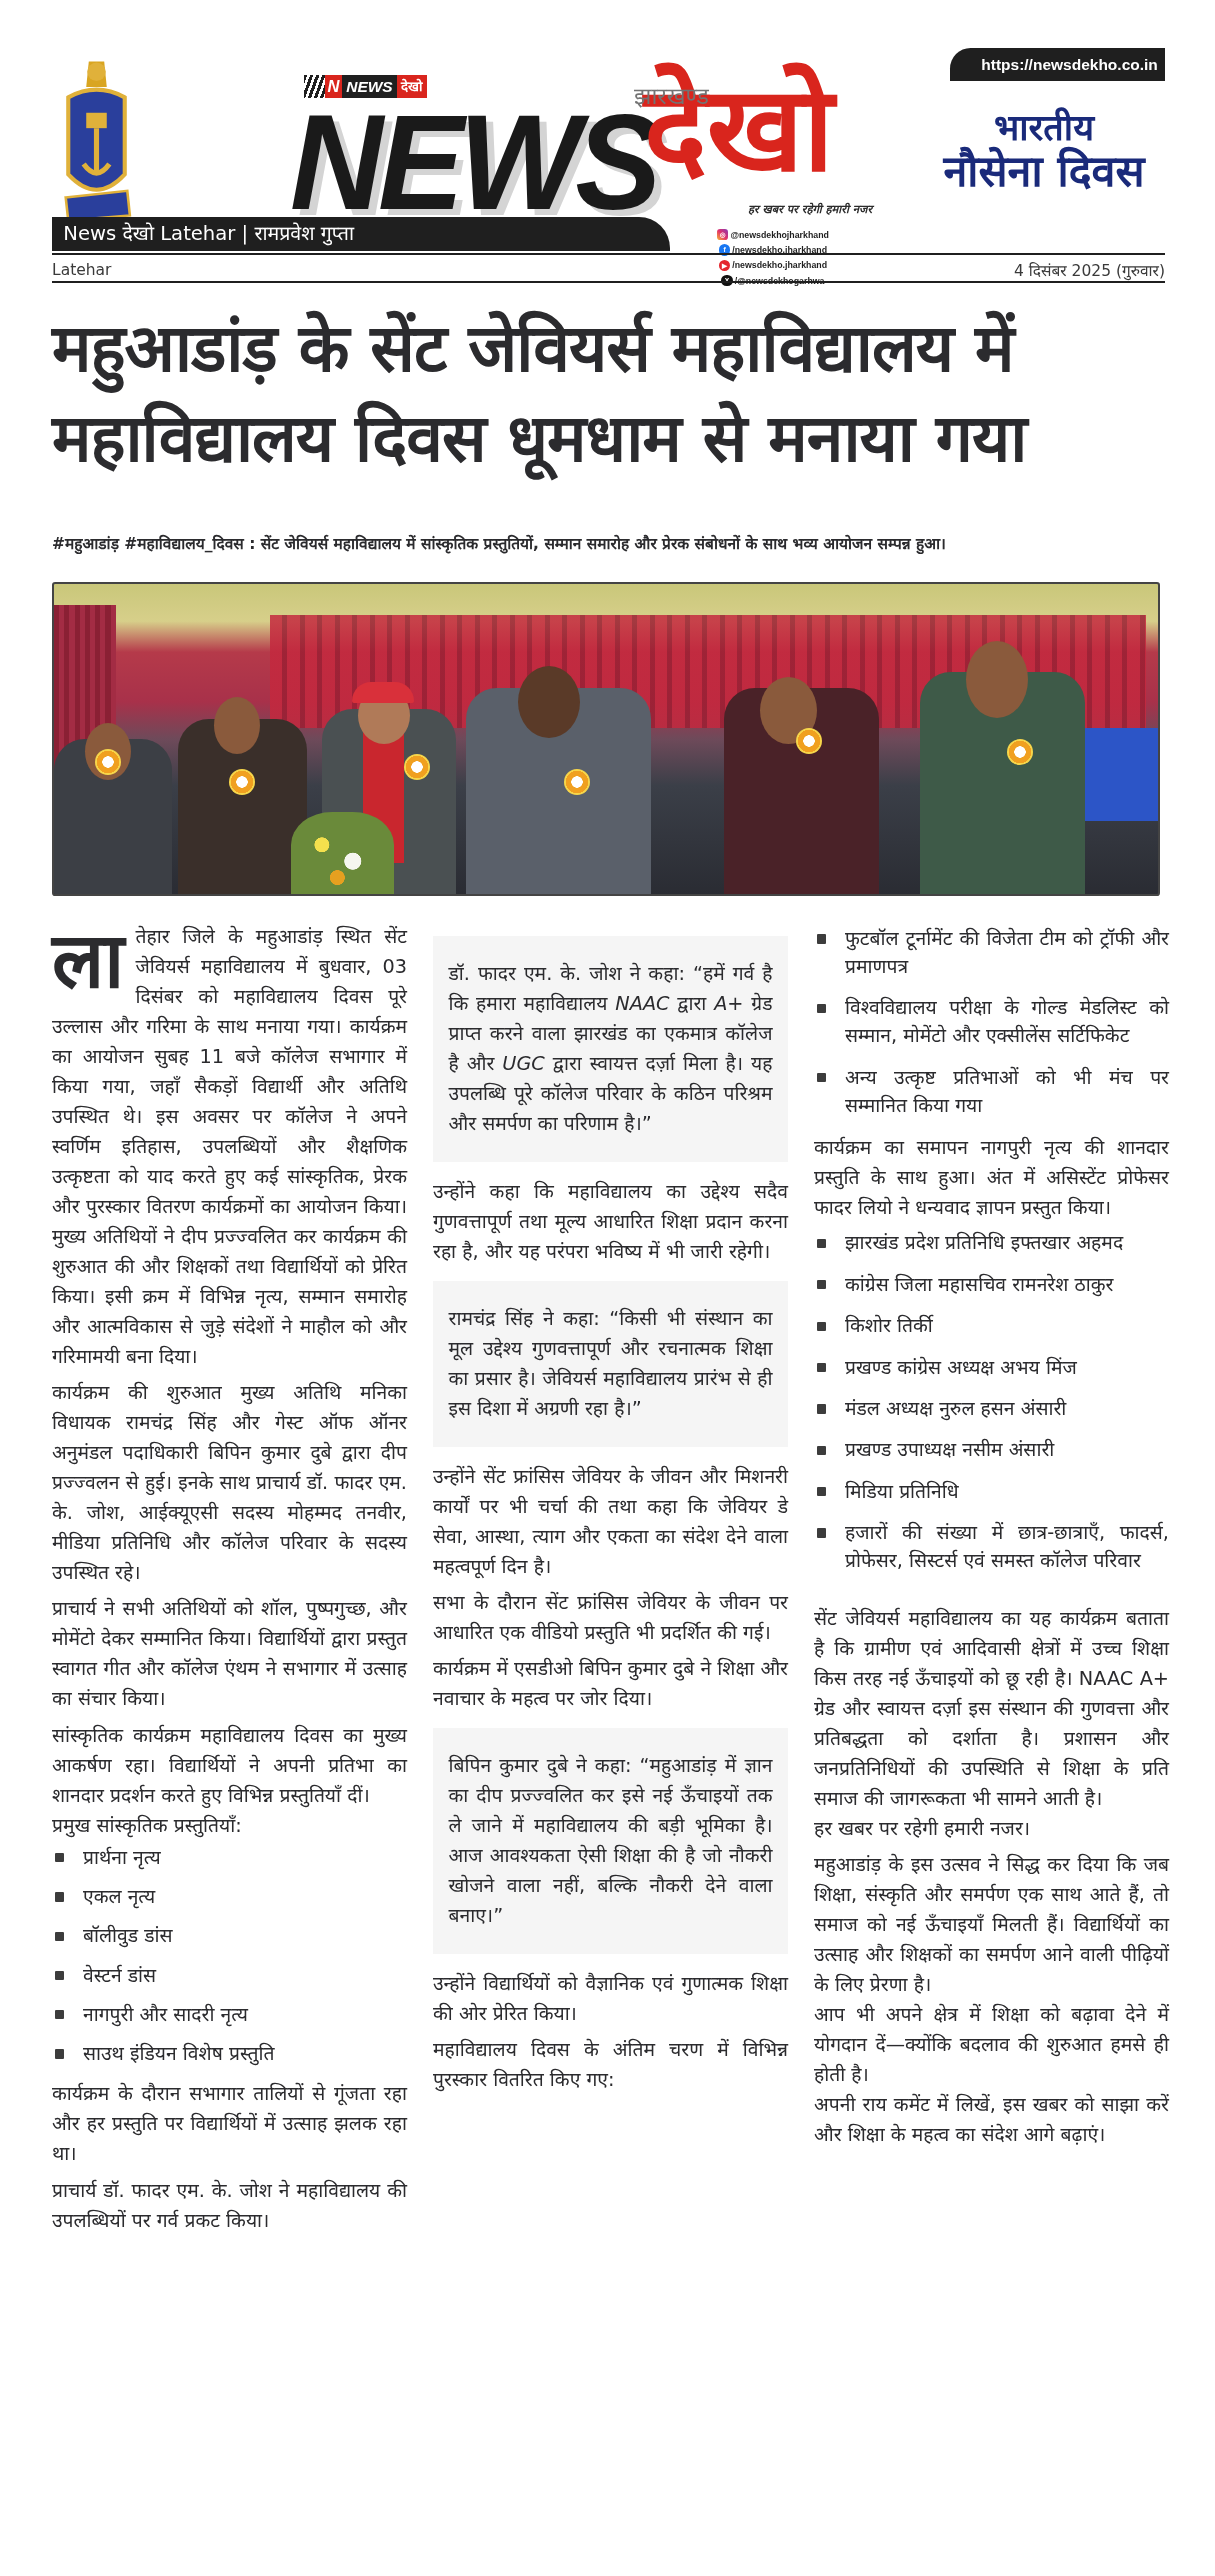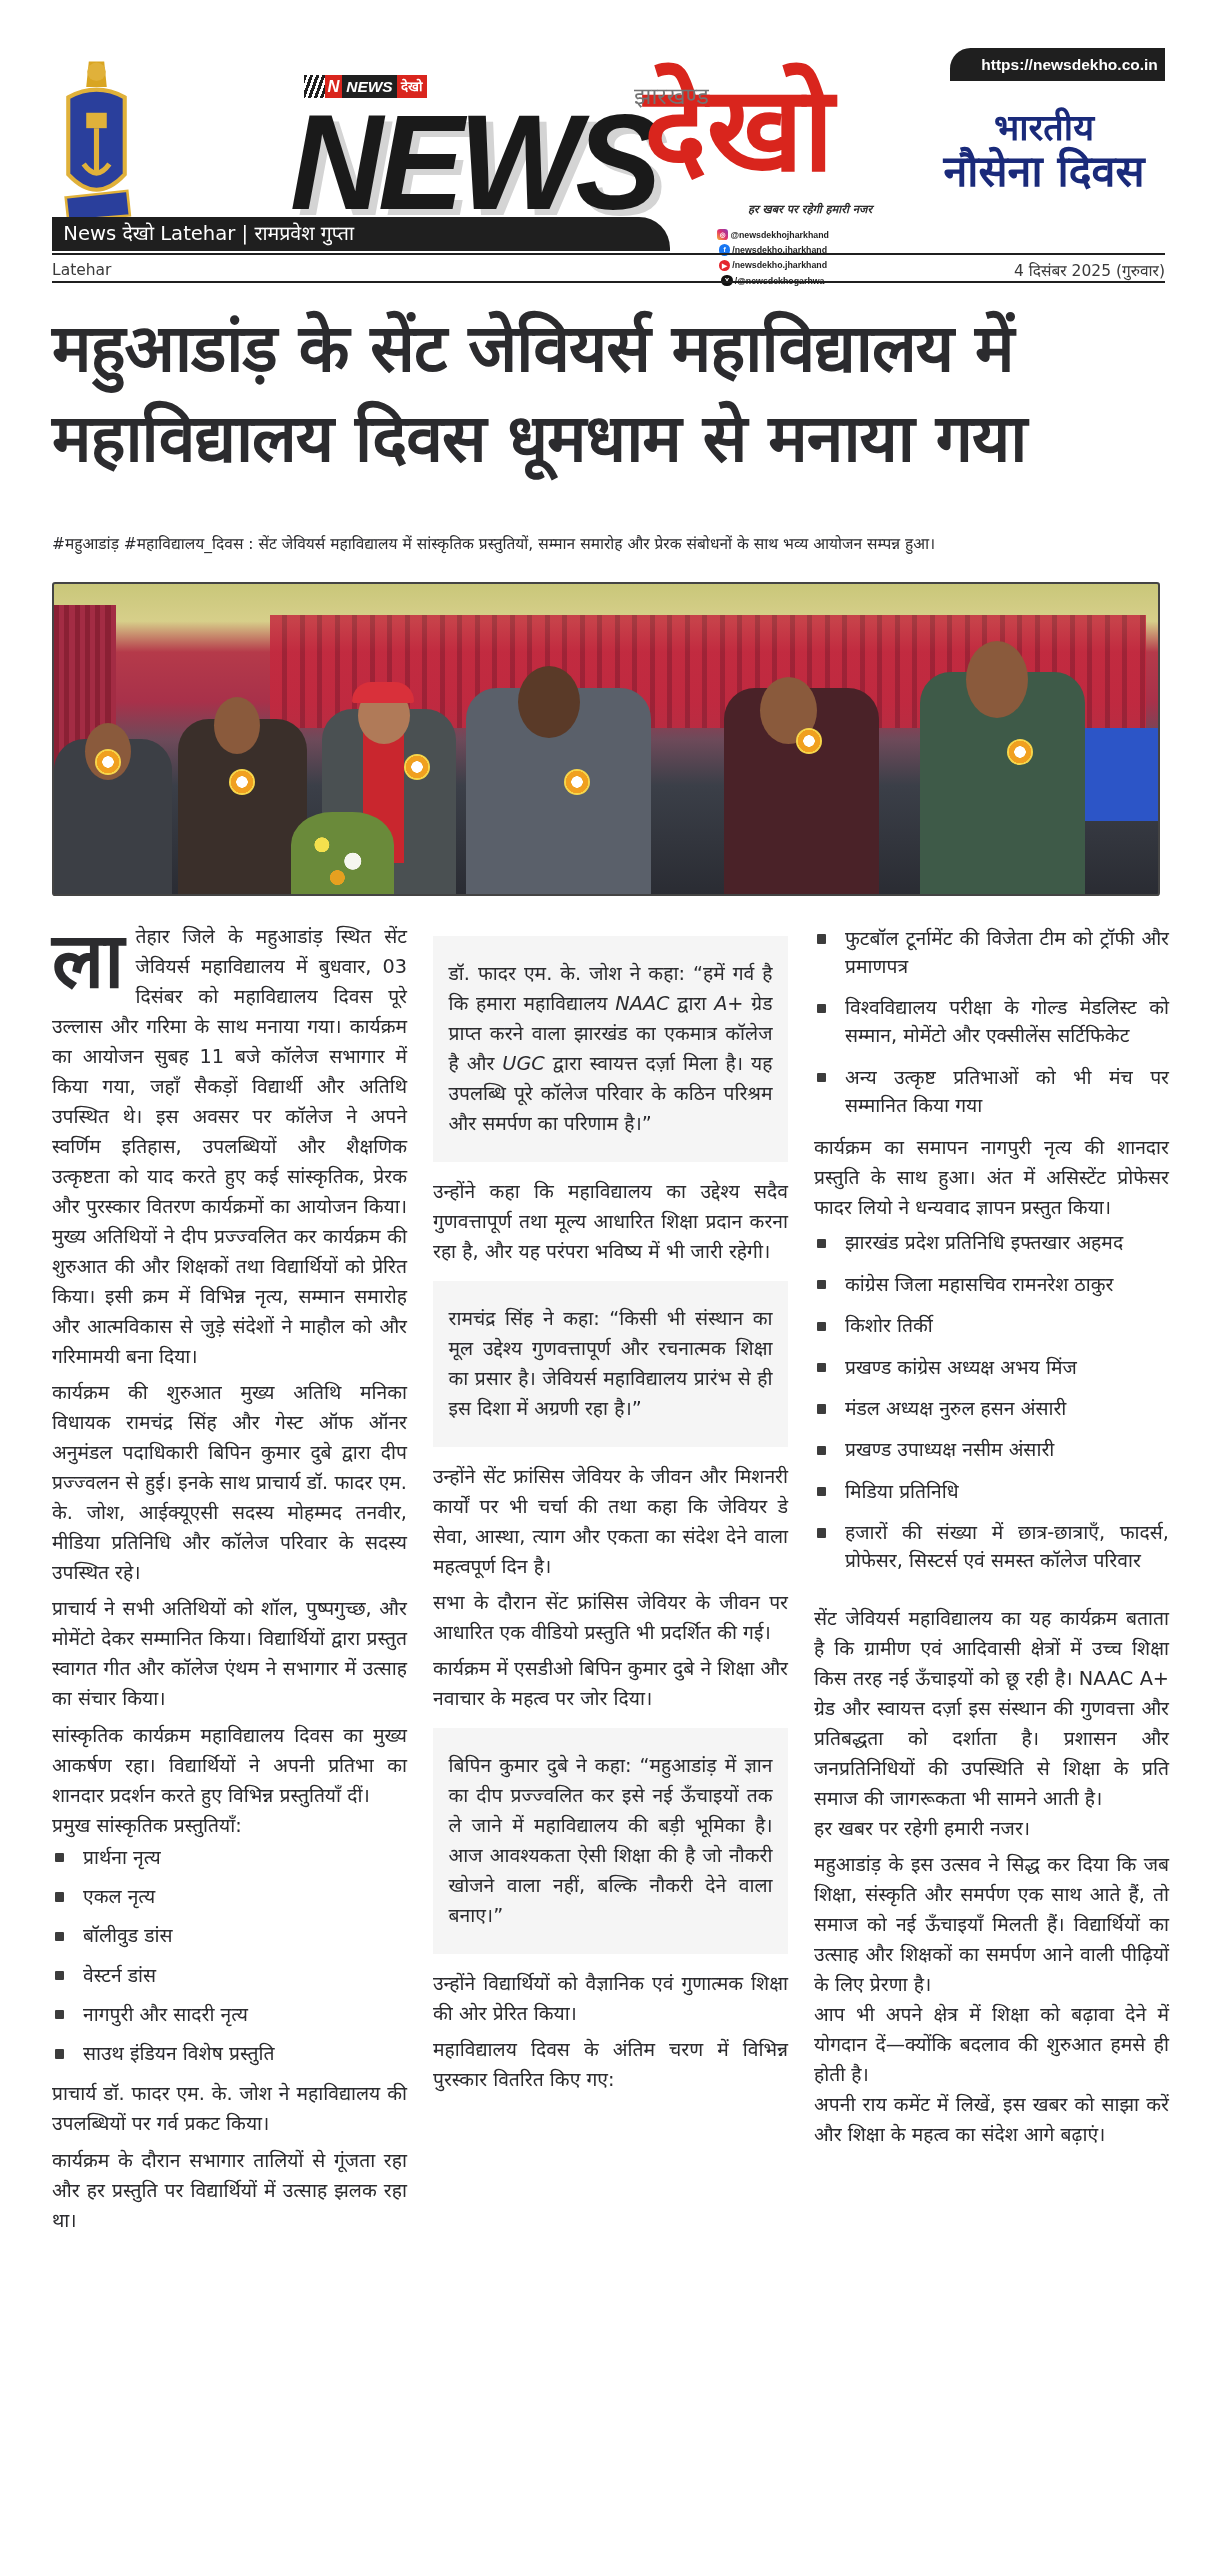--- a/index.html
+++ b/index.html
@@ -33,21 +33,21 @@
   .fb { background: #1877f2; }
   .yt { background: #e4252c; }
   .xx { background: #111; }
   .rule-top { position: absolute; left: 52px; top: 253px; width: 1113px; height: 2.1px; background: #1f1f1f; }
   .dateline { position: absolute; left: 52px; top: 258px; width: 1113px; height: 23px; display: flex; justify-content: space-between; align-items: center;
               font-size: 15.5px; color: #3a3a3a; font-family: "DejaVu Sans", sans-serif; }
   .rule-2 { position: absolute; left: 52px; top: 281px; width: 1113px; height: 1.5px; background: #1f1f1f; }
 
   
   .headline { position: absolute; left: 52px; top: 304px; width: 1113px; font-size: 66px; font-weight: bold; line-height: 90px; color: #2b2b2e; letter-spacing: -1px; }
-  .dek { position: absolute; left: 52px; top: 532px; width: 1113px; font-size: 15.5px; font-weight: normal; color: #2b2b2e; white-space: nowrap; overflow: hidden; }
+  .dek { position: absolute; left: 52px; top: 532px; width: 1113px; font-size: 15.5px; font-weight: bold; color: #2b2b2e; white-space: nowrap; overflow: hidden; }
 
   
   .photo { position: absolute; left: 52px; top: 582px; width: 1108px; height: 314px; border: 2.1px solid #444; border-radius: 3.1px; overflow: hidden;
            background: linear-gradient(180deg, #c9c77a 0%, #d7cf8a 12%, #b53a4a 22%, #a8314a 38%, #6e4a5a 50%, #3b3f48 65%, #2a2c33 100%); }
   .photo .curtain { position: absolute; left: 0; top: 20.6px; width: 62px; height: 170px; background: repeating-linear-gradient(90deg, #8a2034 0 5.2px, #a32c44 5.2px 10.3px); }
   .photo .seats { position: absolute; left: 216px; top: 31px; width: 876px; height: 113px; background: repeating-linear-gradient(90deg, #c4283e 0 12.4px, #9b1f33 12.4px 17.5px); opacity: .85; }
   .photo .blue { position: absolute; right: 0; top: 144px; width: 82px; height: 93px; background: #2c55c7; }
   .person { position: absolute; bottom: 0; border-radius: 31px 31px 0 0; }
   .head { position: absolute; border-radius: 50%; background: #8a5a3c; }
   .rosette { position: absolute; width: 26px; height: 26px; border-radius: 50%; background: radial-gradient(circle, #fff 0 30%, #f0a020 32% 60%, #f7d64a 62%); }
@@ -169,22 +169,22 @@
   <p class="tight">सांस्कृतिक कार्यक्रम महाविद्यालय दिवस का मुख्य आकर्षण रहा। विद्यार्थियों ने अपनी प्रतिभा का शानदार प्रदर्शन करते हुए विभिन्न प्रस्तुतियाँ दीं।</p>
   <p class="tight">प्रमुख सांस्कृतिक प्रस्तुतियाँ:</p>
   <ul class="sq short">
     <li>प्रार्थना नृत्य</li>
     <li>एकल नृत्य</li>
     <li>बॉलीवुड डांस</li>
     <li>वेस्टर्न डांस</li>
     <li>नागपुरी और सादरी नृत्य</li>
     <li>साउथ इंडियन विशेष प्रस्तुति</li>
   </ul>
+  <p>कार्यक्रम के दौरान सभागार तालियों से गूंजता रहा और हर प्रस्तुति पर विद्यार्थियों में उत्साह झलक रहा था।</p>
   <p>प्राचार्य डॉ. फादर एम. के. जोश ने महाविद्यालय की उपलब्धियों पर गर्व प्रकट किया।</p>
-  <p>कार्यक्रम के दौरान सभागार तालियों से गूंजता रहा और हर प्रस्तुति पर विद्यार्थियों में उत्साह झलक रहा था।</p>
 </div>
 
 <div class="col col2" style="top:892px;">
   <div style="height:30px;"></div>
   <div class="quote">
     <span>डॉ. फादर एम. के. जोश ने कहा: “हमें गर्व है कि हमारा महाविद्यालय </span><em>NAAC</em><span> द्वारा </span><em>A+</em><span> ग्रेड प्राप्त करने वाला झारखंड का एकमात्र कॉलेज है और </span><em>UGC</em><span> द्वारा स्वायत्त दर्ज़ा मिला है। यह उपलब्धि पूरे कॉलेज परिवार के कठिन परिश्रम और समर्पण का परिणाम है।”</span>
   </div>
   <p>उन्होंने कहा कि महाविद्यालय का उद्देश्य सदैव गुणवत्तापूर्ण तथा मूल्य आधारित शिक्षा प्रदान करना रहा है, और यह परंपरा भविष्य में भी जारी रहेगी।</p>
   <div class="quote">रामचंद्र सिंह ने कहा: “किसी भी संस्थान का मूल उद्देश्य गुणवत्तापूर्ण और रचनात्मक शिक्षा का प्रसार है। जेवियर्स महाविद्यालय प्रारंभ से ही इस दिशा में अग्रणी रहा है।”</div>
   <p>उन्होंने सेंट फ्रांसिस जेवियर के जीवन और मिशनरी कार्यों पर भी चर्चा की तथा कहा कि जेवियर डे सेवा, आस्था, त्याग और एकता का संदेश देने वाला महत्वपूर्ण दिन है।</p>

